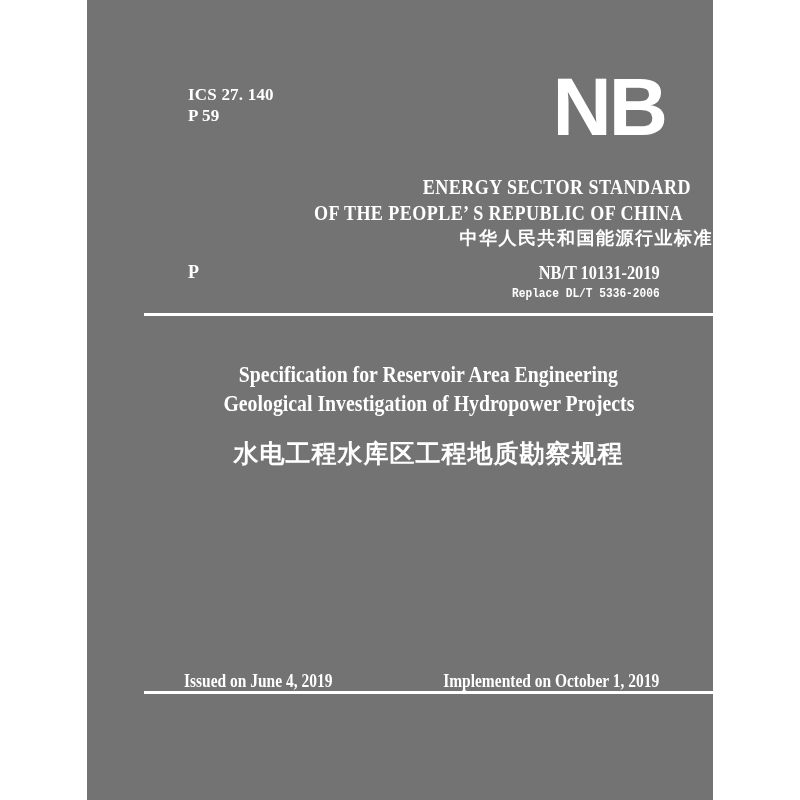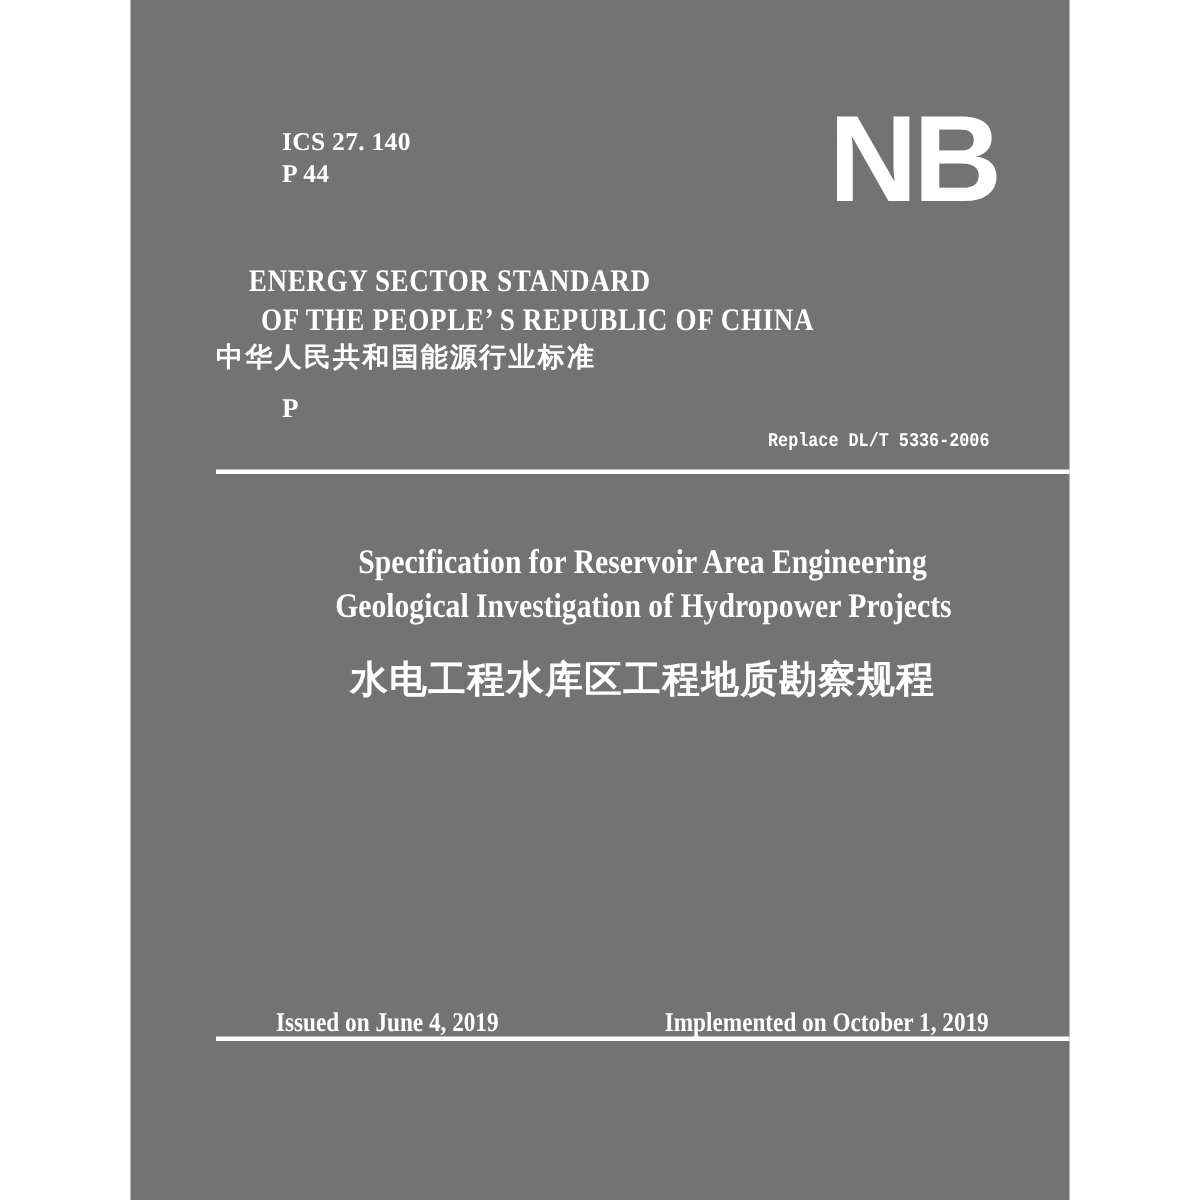--- a/index.html
+++ b/index.html
@@ -44,21 +44,21 @@
     font-size: 82px;
     line-height: 82px;
     letter-spacing: -3px;
   }
   
   .std-header {
     position: absolute;
     left: 57px;
     right: 0;
     top: 174px;
-    text-align: left;
+    text-align: right;
     font-weight: bold;
   }
   .std-header .en {
     font-size: 21px;
     line-height: 26px;
     letter-spacing: 0.5px;
   }
   .std-header .zh {
     font-size: 18px;
     line-height: 24px;
@@ -151,32 +151,33 @@
   .issued-by-row .gap { margin-left: 16px; }
 </style>
 </head>
 <body>
 
 <div class="page">
   <div class="cover">
 
     <div class="ics-block">
       <div>ICS 27. 140</div>
-      <div>P 44</div>
+      <div>P 59</div>
     </div>
 
     <div class="nb-logo">NB</div>
 
     <div class="std-header">
       <div class="en"><span class="condensed">ENERGY SECTOR STANDARD</span></div>
       <div class="en"><span class="condensed">OF THE PEOPLE’ S REPUBLIC OF CHINA</span></div>
       <div class="zh">中华人民共和国能源行业标准</div>
     </div>
 
     <div class="class-letter">P</div>
+    <div class="std-number"><span class="condensed-r">NB/T 10131-2019</span></div>
     <div class="replaces"><span class="condensed-r">Replace DL/T 5336-2006</span></div>
 
     <div class="rule rule-top"></div>
 
     <div class="title-block">
       <div class="en"><span class="condensed">Specification for Reservoir Area Engineering</span></div>
       <div class="en"><span class="condensed">Geological Investigation of Hydropower Projects</span></div>
       <div class="zh">水电工程水库区工程地质勘察规程</div>
     </div>
 

